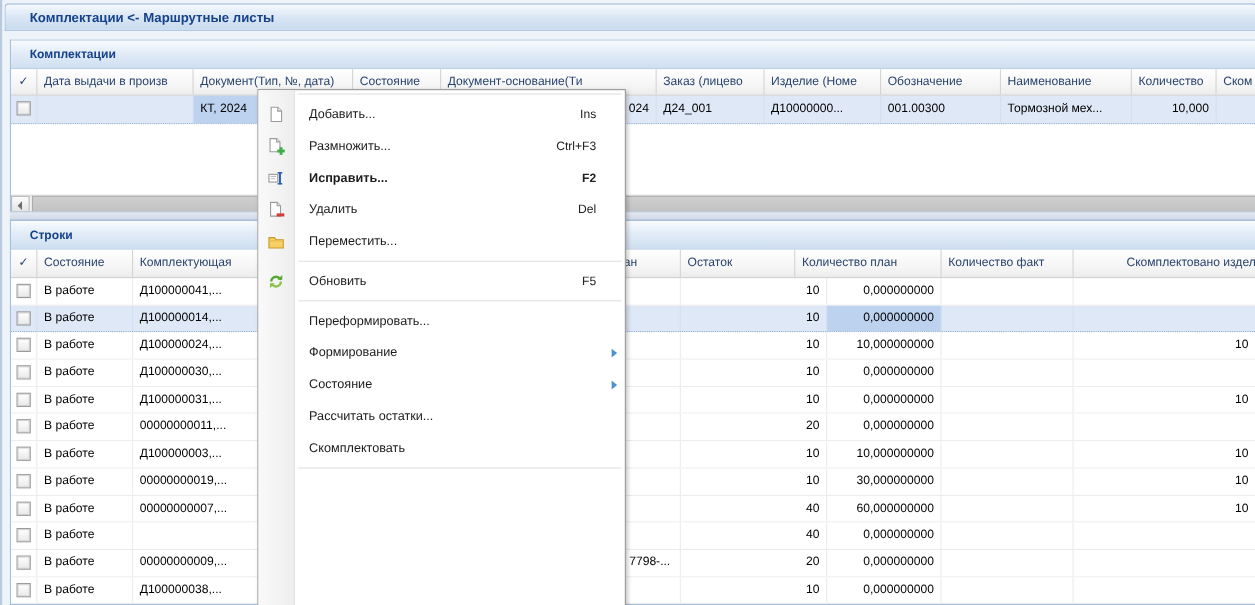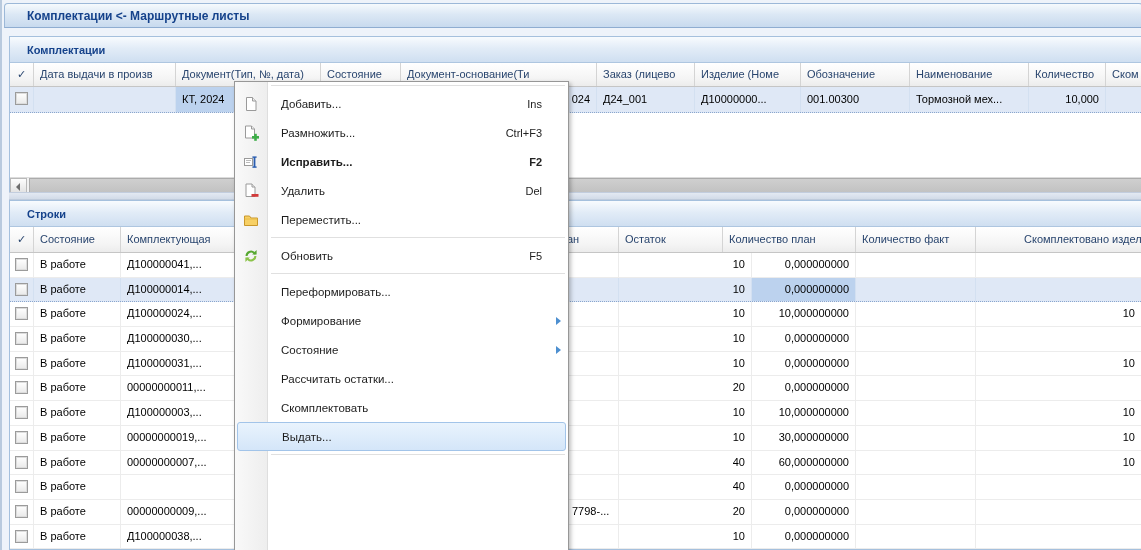--- a/index.html
+++ b/index.html
@@ -390,19 +390,16 @@
       <div class="menu-item">
         <span class="mi-label">Состояние</span>
         <span class="submenu-arrow"></span>
       </div>
       <div class="menu-item">
         <span class="mi-label">Рассчитать остатки...</span>
       </div>
       <div class="menu-item">
         <span class="mi-label">Скомплектовать</span>
       </div>
-      <div class="menu-item hl">
-        <span class="mi-label">Выдать...</span>
-      </div>
       <div class="menu-sep"></div>
     </div>
 
 </div>
 
 </body></html>

